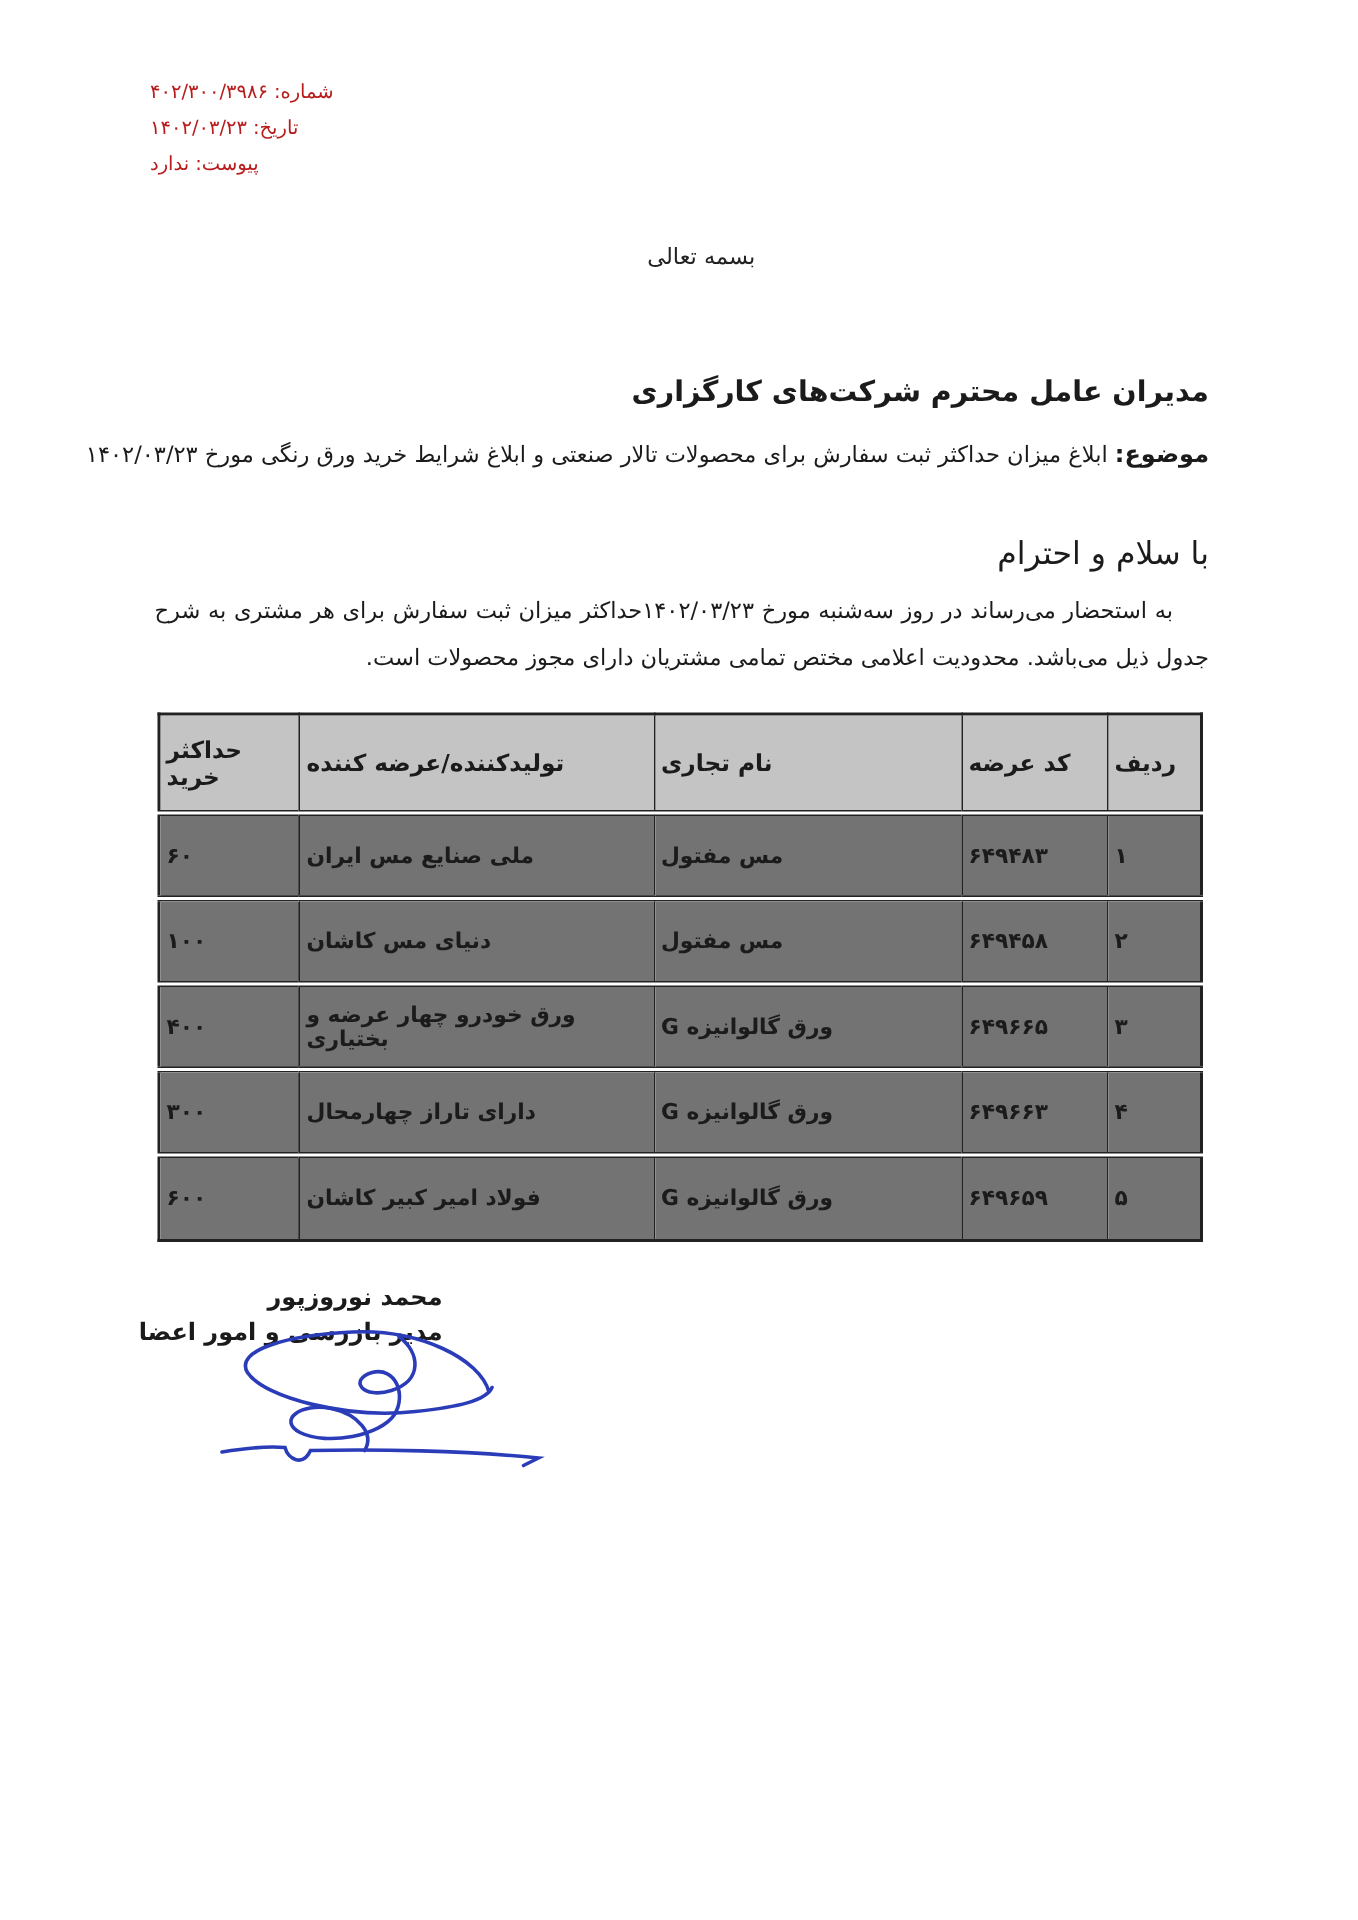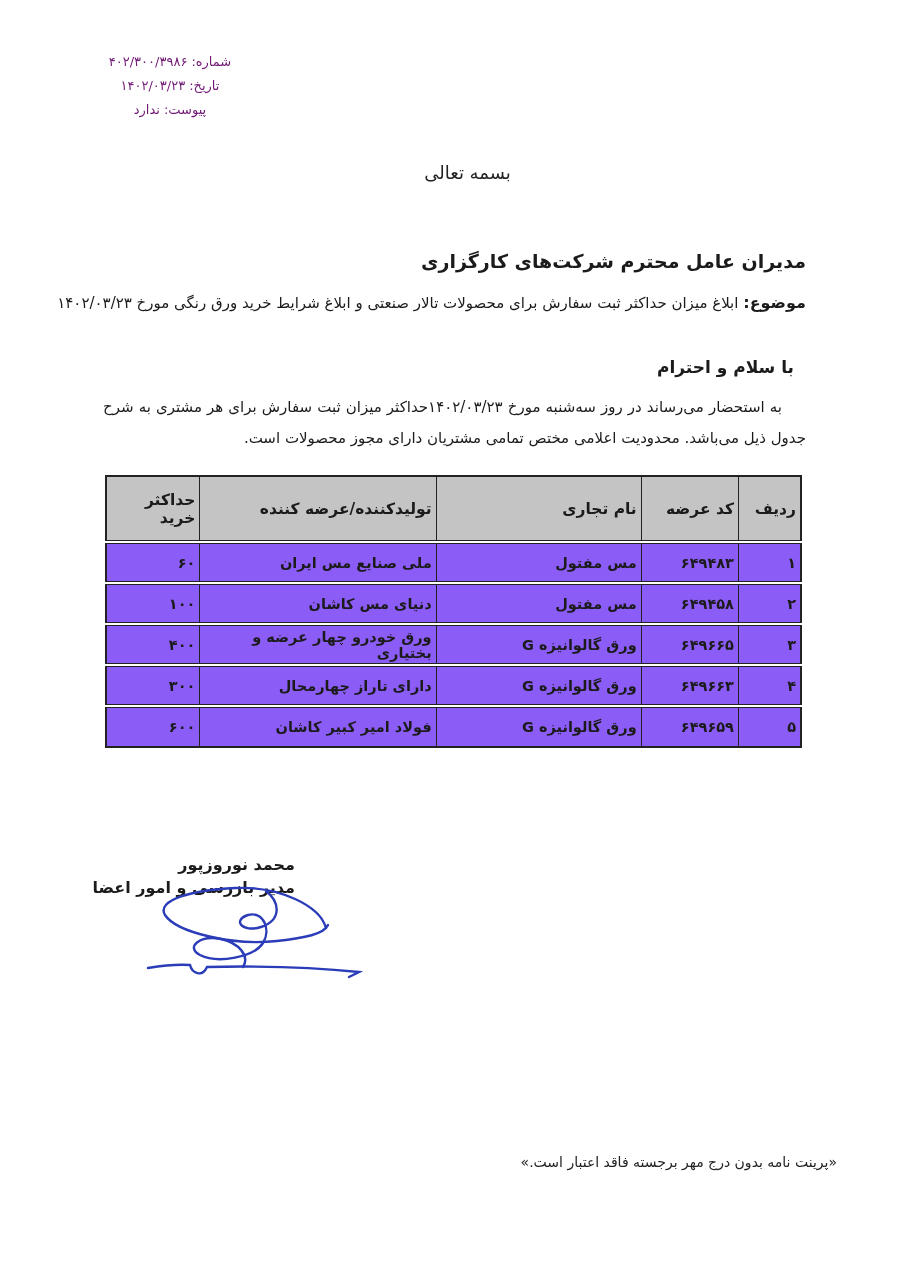--- a/index.html
+++ b/index.html
@@ -16,33 +16,33 @@
     direction: rtl;
   }
   
   .letterhead {
     position: absolute;
     top: 50px;
     left: 100px;
     width: 140px;
     font-size: 13px;
     line-height: 24px;
-    text-align: center;
-    direction: rtl;
-    color: #701a75;
+    text-align: left;
+    direction: rtl;
+    color: #b91c1c;
   }
   .meta-line { white-space: nowrap; }
   .meta-value { margin-right: 4px; }
   .besmele {
     position: absolute;
     top: 162px;
     left: 30px;
     right: 0;
     text-align: center;
-    font-size: 18px;
+    font-size: 15px;
     color: #222;
   }
   .recipient {
     position: absolute;
     top: 250px;
     right: 99px;
     font-size: 19px;
     font-weight: bold;
     white-space: nowrap;
   }
@@ -53,23 +53,23 @@
     left: 90px;
     font-size: 15px;
     direction: rtl;
     text-align: center;
     white-space: nowrap;
   }
   .subject-label { font-weight: bold; font-size: 16px; }
   .salutation {
     position: absolute;
     top: 357px;
-    right: 111px;
-    font-size: 17px;
-    font-weight: bold;
+    right: 99px;
+    font-size: 21px;
+    font-weight: normal;
   }
   .body-par {
     position: absolute;
     top: 392px;
     right: 99px;
     left: 103px;
     font-size: 15px;
     line-height: 31px;
     text-align: justify;
     text-indent: 24px;
@@ -82,36 +82,36 @@
     width: 697px;
     border-collapse: collapse;
     border: 2px solid #222;
     table-layout: fixed;
     direction: rtl;
   }
   .order-table th, .order-table td {
     border-left: 1.5px solid #222;
     border-right: 1.5px solid #222;
     border-bottom: 4px double #222;
-    text-align: right;
+    text-align: left;
     vertical-align: middle;
     padding: 0 4px;
     overflow: hidden;
   }
   .order-table th {
     background: #c4c4c4;
     font-weight: bold;
     font-size: 15.5px;
     height: 66px;
   }
   .order-table td {
     font-weight: bold;
     font-size: 14.5px;
-    height: 41px;
-    background: #8b5cf6;
+    height: 57px;
+    background: #737373;
   }
   .order-table tr:last-child td { border-bottom: none; }
   .col-radif { width: 9%; }
   .col-code { width: 14%; }
   .col-trade { width: 29.5%; }
   .col-producer { width: 34%; }
   .col-max { width: 13.5%; }
   .postscript {
     position: absolute;
     top: 803px;
@@ -241,15 +241,14 @@
     <g stroke="#2b3cb8" stroke-width="2.4" stroke-linecap="round" fill="none">
 
       <path d="M 186 50 C 180 28, 140 8, 95 10 C 52 12, 16 22, 25 37 C 36 54, 92 68, 137 63 C 165 60, 184 56, 188 47"></path>
 
       <path d="M 126 13 C 140 24, 142 42, 121 49 C 102 55, 92 42, 108 37 C 124 33, 131 52, 123 65 C 114 79, 78 86, 60 77 C 45 69, 60 57, 81 61 C 99 65, 110 78, 103 89"></path>
 
       <path d="M 8 90 C 26 87, 38 86, 50 87 C 52 95, 62 100, 67 89 C 110 88, 170 89, 219 94 L 209 99"></path>
     </g>
   </svg>
 
-  <div class="footer-note">«پرینت نامه بدون درج مهر برجسته فاقد اعتبار است.»</div>
 
 </div>
 
 </body></html>

